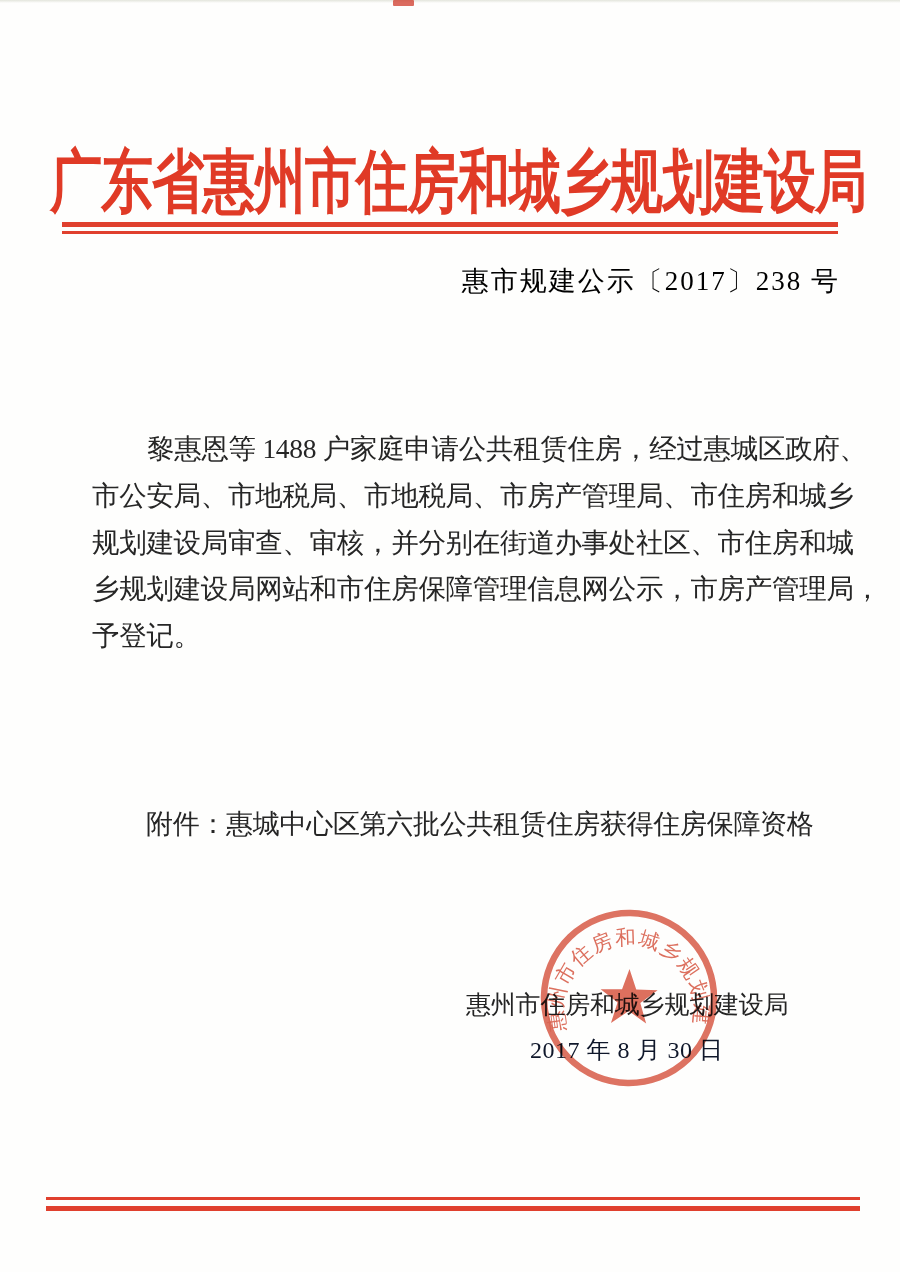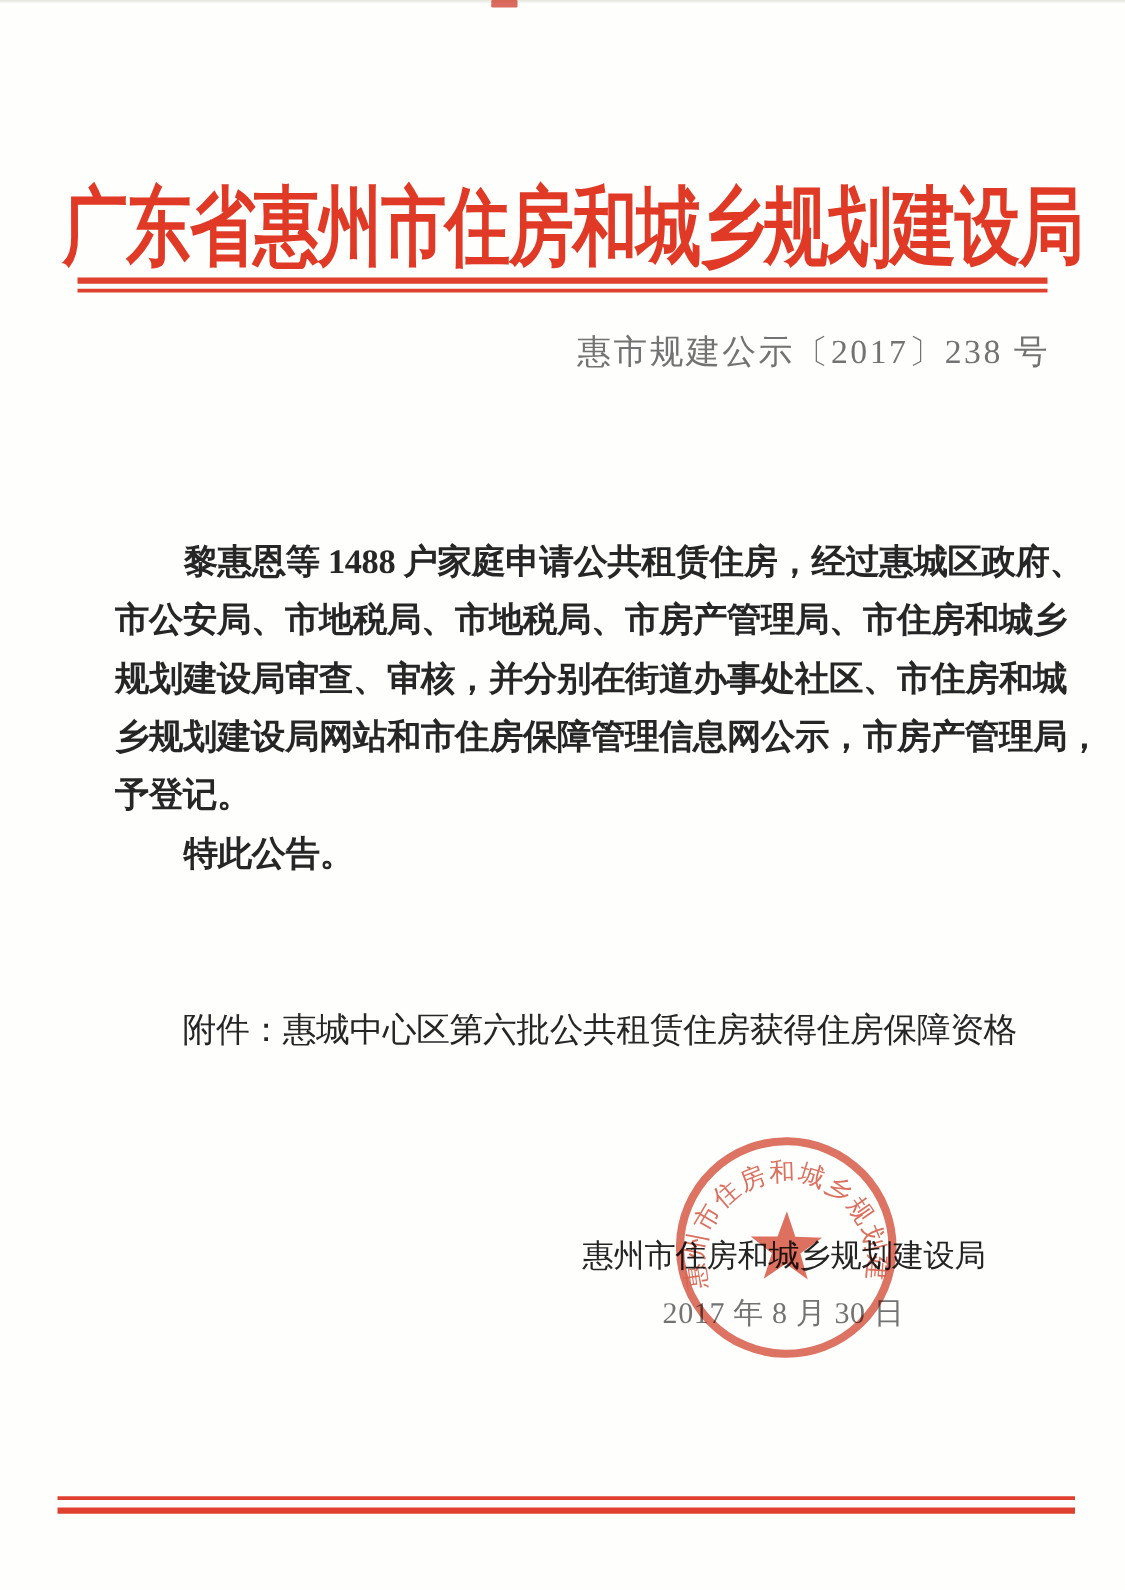--- a/index.html
+++ b/index.html
@@ -34,49 +34,48 @@
     white-space: nowrap;
   }
   .rule { position: absolute; left: 62px; width: 776px; background: #e0402e; }
   .rule-thick-top { top: 222px; height: 5px; }
   .rule-thin-top  { top: 231px; height: 3px; }
   .rule-bottom { left: 46px; width: 814px; }
   .rule-thin-bottom  { top: 1197px; height: 3px; }
   .rule-thick-bottom { top: 1206px; height: 5px; }
   .doc-number {
     position: absolute; top: 263px; right: 60px;
-    font-size: 27px; letter-spacing: 2px; color: #737373;
+    font-size: 27px; letter-spacing: 2px; color: #000000;
     white-space: nowrap;
   }
   .title-block {
     position: absolute; top: 303px; left: 50px; width: 800px;
     text-align: center; font-weight: 700; color: #161616;
     font-size: 30px; line-height: 43px; letter-spacing: 0.5px;
   }
   .body-block {
     position: absolute; top: 426px; left: 92px; width: 756px;
     font-size: 27.5px; line-height: 46.8px; color: #262626;
     letter-spacing: -0.3px;
-    font-weight: bold;
   }
   .body-line { white-space: nowrap; }
   .indent-2em { text-indent: 55px; }
   .attachment {
     position: absolute; top: 806px; left: 92px; width: 760px;
     font-size: 27px; letter-spacing: -0.3px; color: #262626;
     text-indent: 54px; white-space: nowrap;
   }
   .signature-org {
     position: absolute; top: 988px; left: 466px;
     font-size: 25px; letter-spacing: -0.2px; color: #242424;
     white-space: nowrap;
   }
   .signature-date {
     position: absolute; top: 1034px; left: 530px;
-    font-size: 24px; letter-spacing: 0.5px; color: #737373;
+    font-size: 24px; letter-spacing: 0.5px; color: #0f172a;
     white-space: nowrap;
     text-align: center;
   }
   .seal {
     position: absolute; top: 898px; left: 529px;
     width: 200px; height: 200px;
     mix-blend-mode: multiply;
     opacity: 0.82;
     transform: rotate(1deg);
   }
@@ -96,21 +95,20 @@
 
   <div class="doc-number">惠市规建公示〔2017〕238 号</div>
 
 
   <div class="body-block">
     <div class="body-line indent-2em">黎惠恩等 1488 户家庭申请公共租赁住房，经过惠城区政府、</div>
     <div class="body-line">市公安局、市地税局、市地税局、市房产管理局、市住房和城乡</div>
     <div class="body-line">规划建设局审查、审核，并分别在街道办事处社区、市住房和城</div>
     <div class="body-line">乡规划建设局网站和市住房保障管理信息网公示，市房产管理局，</div>
     <div class="body-line">予登记。</div>
-    <div class="body-line indent-2em">特此公告。</div>
   </div>
 
   <div class="attachment">附件：惠城中心区第六批公共租赁住房获得住房保障资格</div>
 
   <div class="signature-org">惠州市住房和城乡规划建设局</div>
 
   <div class="signature-date">2017 年 8 月 30 日</div>
 
   <svg class="seal" viewBox="0 0 200 200" xmlns="http://www.w3.org/2000/svg">
     <circle cx="100" cy="100" r="85" fill="none" stroke="#d2402a" stroke-width="6.5" opacity="0.9"></circle>

